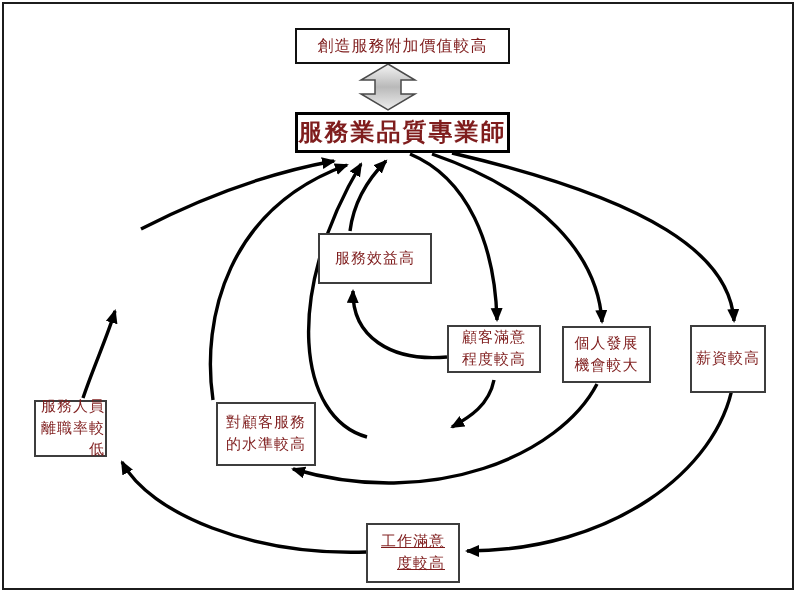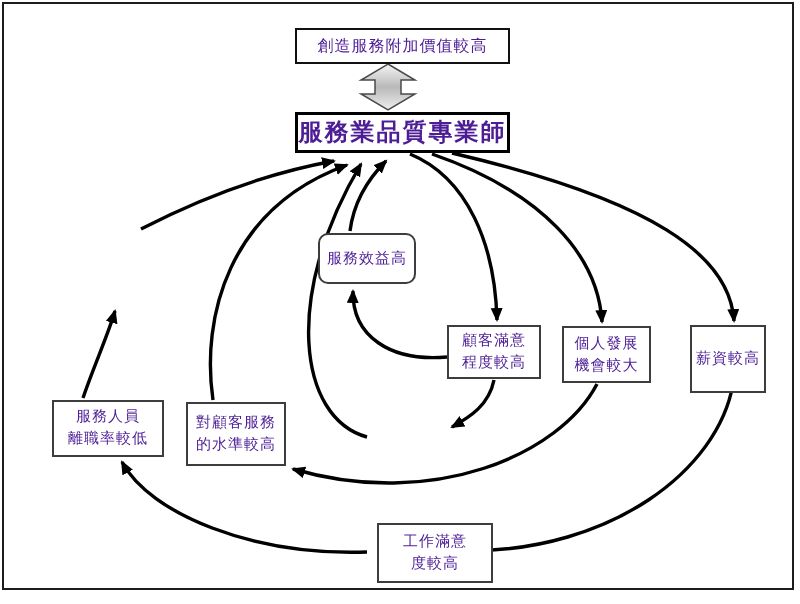--- a/index.html
+++ b/index.html
@@ -27,49 +27,49 @@
     pointer-events: none;
   }
   .node {
     position: absolute;
     box-sizing: border-box;
     background: #ffffff;
     border: 2px solid #3d3d3d;
     display: flex;
     align-items: center;
     justify-content: center;
-    text-align: center;
+    text-align: right;
     white-space: pre-line;
-    color: #4c1d95;
+    color: #7f1d1d;
     font-size: 15px;
     line-height: 1.45;
     letter-spacing: 1px;
     z-index: 3;
   }
   .node.title-box {
     left: 295px; top: 28px; width: 215px; height: 36px;
     border: 2px solid #111;
     font-size: 16px;
   }
   .node.main-box {
     left: 295px; top: 112px; width: 215px; height: 41px;
     border: 3px solid #000;
     font-size: 24px;
     font-weight: bold;
     letter-spacing: 2px;
   }
   .node.training    { left: 48px;  top: 228px; width: 93px;  height: 77px; }
-  .node.benefit     { left: 318px; top: 233px; width: 98px;  height: 51px; border-radius: 10px; }
-  .node.satisfy     { left: 447px; top: 325px; width: 94px;  height: 54px; }
+  .node.benefit     { left: 318px; top: 233px; width: 114px;  height: 51px; }
+  .node.satisfy     { left: 447px; top: 325px; width: 94px;  height: 48px; }
   .node.develop     { left: 562px; top: 326px; width: 89px;  height: 57px; }
   .node.salary      { left: 690px; top: 325px; width: 76px;  height: 68px; }
-  .node.turnover    { left: 52px;  top: 400px; width: 112px;  height: 57px; font-family: Liberation Mono, monospace; }
-  .node.level       { left: 186px; top: 402px; width: 100px; height: 64px; }
+  .node.turnover    { left: 34px;  top: 400px; width: 73px;  height: 57px; }
+  .node.level       { left: 216px; top: 402px; width: 100px; height: 64px; }
   .node.complaint   { left: 368px; top: 410px; width: 91px;  height: 56px; }
-  .node.jobsat      { left: 377px; top: 523px; width: 116px;  height: 60px; }
+  .node.jobsat      { left: 366px; top: 523px; width: 94px;  height: 60px; text-decoration: underline; }
 </style>
 </head>
 <body>
 
 <div id="stage">
   <div id="frame"></div>
 
   <svg id="arrows" viewBox="0 0 800 604" xmlns="http://www.w3.org/2000/svg">
     <defs>
       <marker id="ah" markerUnits="userSpaceOnUse" markerWidth="16" markerHeight="14" refX="12" refY="6" orient="auto">

